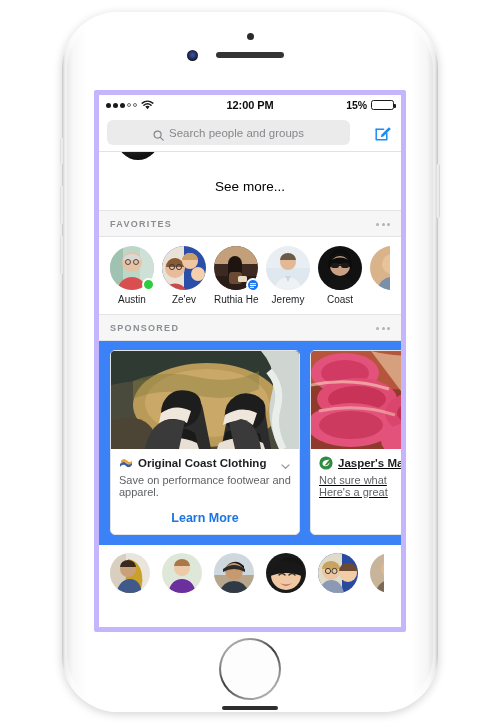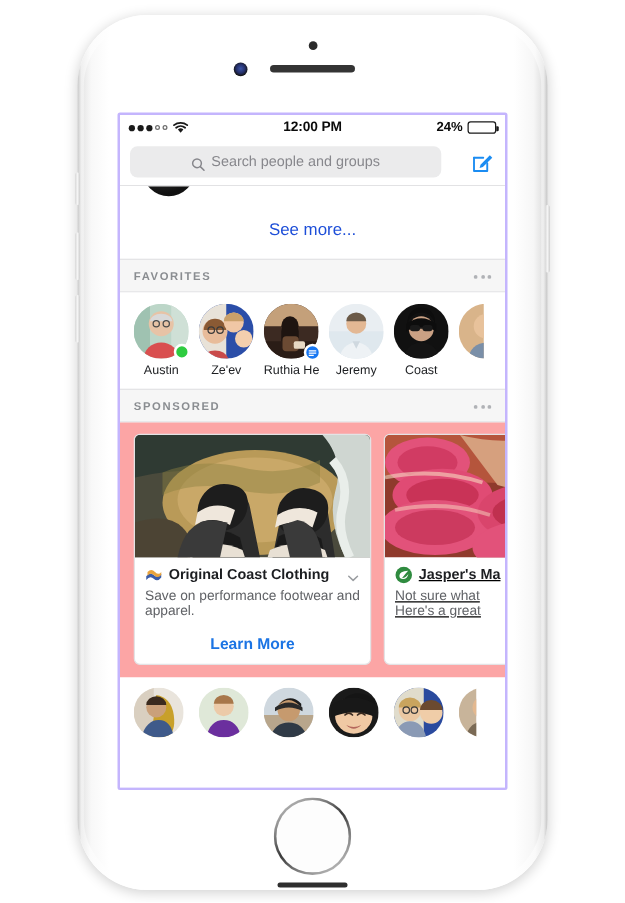--- a/index.html
+++ b/index.html
@@ -75,21 +75,21 @@
     width: 56px; height: 4px; border-radius: 2px; background:#2e2e2e;
   }
 
   
   .screen {
     position: absolute;
     left: 94px; top: 90px;
     width: 312px; height: 542px;
     background: #ffffff;
     overflow: hidden;
-    border: 2px solid #c4b5fd;
+    border: 5px solid #c4b5fd;
     border-radius: 2px;
   }
 
   
   .statusbar {
     height: 20px; width: 100%;
     background: #ffffff;
     display: flex; align-items: center;
     padding: 0 7px;
     font-size: 10.5px; font-weight: bold; color: #0b0b0b;
@@ -135,21 +135,21 @@
 
   
   .sliver-row { height: 14px; position: relative; overflow: hidden; background:#fff; }
   .sliver {
     position:absolute; left: 18px; top: -34px;
     width: 42px; height: 42px; border-radius: 50%;
     background: radial-gradient(circle at 40% 30%, #4a4a4a, #111 70%);
   }
 
   .see-more {
-    text-align: center; font-size: 13.5px; color: #1d4ed8;
+    text-align: center; font-size: 13.5px; color: #000000;
     padding: 13px 0 16px 0; background:#fff;
   }
 
   .section-header {
     background: #f6f6f6;
     border-top: 1px solid #e4e4e6;
     border-bottom: 1px solid #e4e4e6;
     padding: 8px 11px 7px 11px;
     display:flex; align-items:center; justify-content: space-between;
   }
@@ -184,21 +184,21 @@
     width: 14px; height: 14px; border-radius: 50%;
     background: #1877f2; border: 2px solid #fff;
     display:flex; align-items:center; justify-content:center;
   }
   .fav-clip {
     width: 20px; height: 44px; flex: 0 0 auto; overflow:hidden;
   }
   .fav-clip .fav-av { width: 44px; }
 
   
-  .spon-row { display:flex; gap: 10px; padding: 9px 16px 10px 11px; background:#fca5a5; }
+  .spon-row { display:flex; gap: 10px; padding: 9px 16px 10px 11px; background:#3b82f6; }
   .ad-card {
     width: 190px; flex: 0 0 auto;
     border: 1px solid #e3e3e5; border-radius: 5px;
     background: #fff; overflow: hidden;
   }
   .ad-card.second { width: 186px; text-decoration: underline; }
   .ad-img { height: 98px; width:100%; position: relative; }
   .ad-body { padding: 7px 8px 4px 8px; }
   .ad-title-row { display:flex; align-items:center; gap: 5px; }
   .ad-logo { width: 14px; height: 14px; flex: 0 0 auto; }
@@ -257,21 +257,21 @@
         <span class="wifi">
           <svg width="13" height="10" viewBox="0 0 13 10">
             <path d="M6.5 9.2 L4.3 6.6 a3.4 3.4 0 0 1 4.4 0 Z" fill="#1a1a1a"></path>
             <path d="M2.9 5.2 a5.6 5.6 0 0 1 7.2 0" stroke="#1a1a1a" stroke-width="1.5" fill="none" stroke-linecap="round"></path>
             <path d="M1.2 3.1 a8.6 8.6 0 0 1 10.6 0" stroke="#1a1a1a" stroke-width="1.5" fill="none" stroke-linecap="round"></path>
           </svg>
         </span>
       </div>
       <div class="sb-center">12:00 PM</div>
       <div class="sb-right">
-        <span class="batt-pct">24%</span>
+        <span class="batt-pct">15%</span>
         <span class="batt">
           <span class="batt-fill"></span><span class="batt-cap"></span>
         </span>
       </div>
     </div>
 
     <div class="search-header">
       <div class="search-box">
         <span class="search-icon">
           <svg width="11" height="11" viewBox="0 0 11 11">

